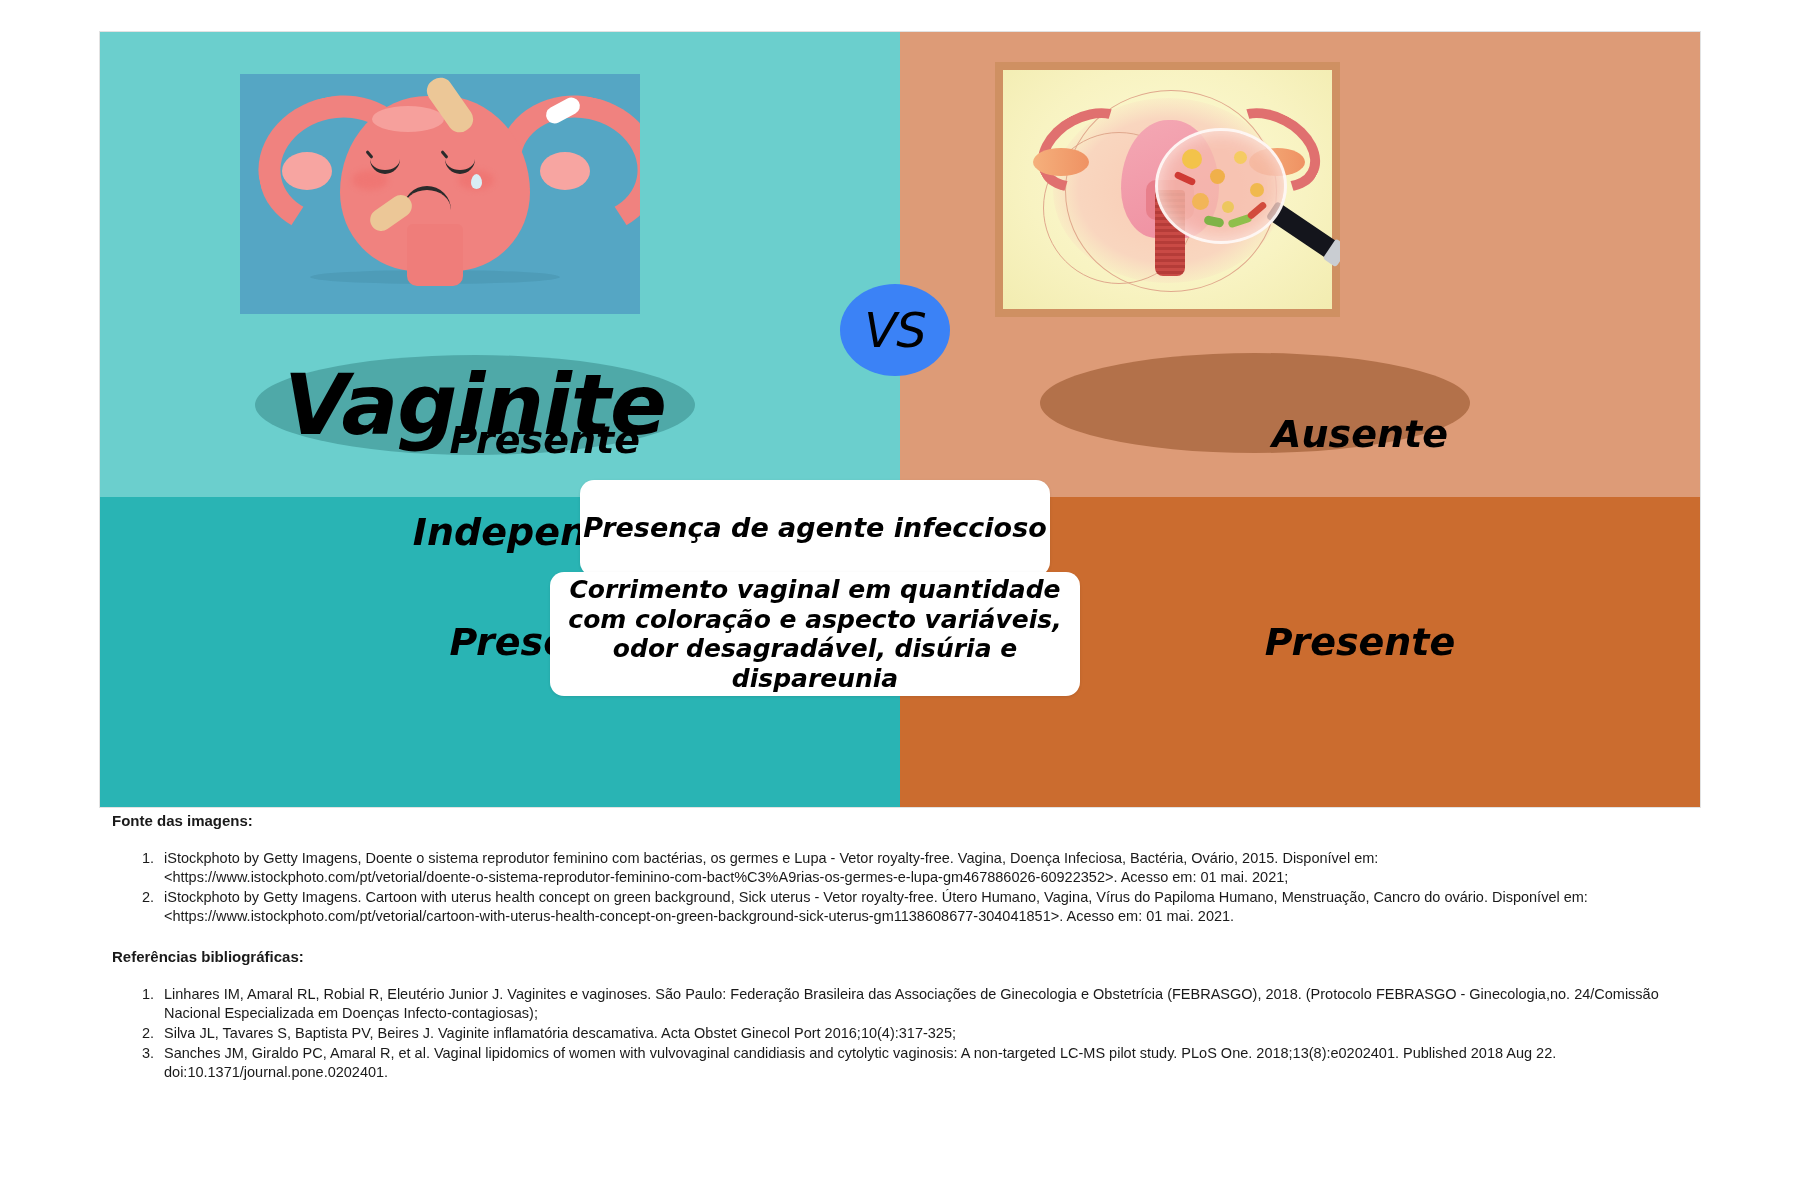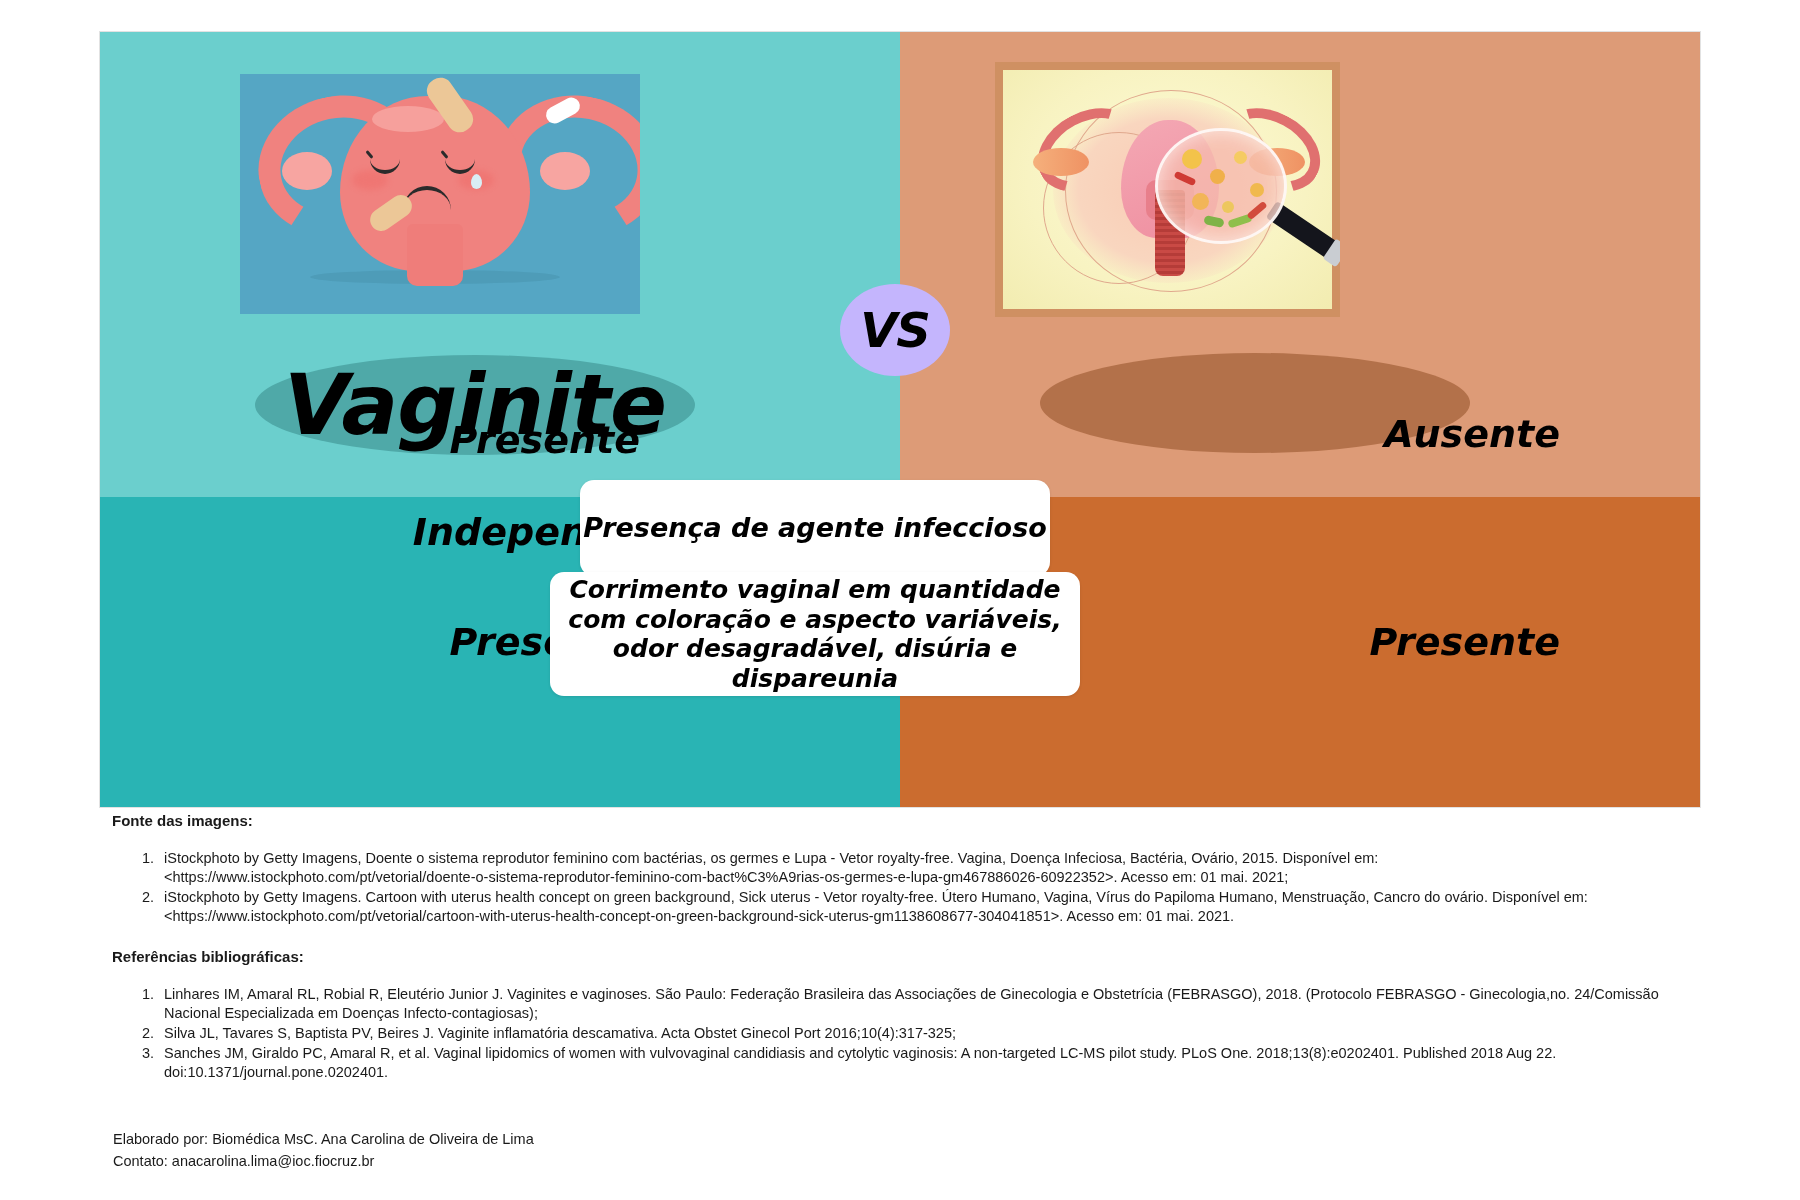--- a/index.html
+++ b/index.html
@@ -43,34 +43,34 @@
   .t-left{left:150px;top:290px;width:450px;height:110px;}
   .t-left .title-ellipse{width:440px;height:100px;background:#4fa9a8;}
   .t-left .title-text{font-size:84px;}
   .t-right{left:930px;top:288px;width:450px;height:110px;}
   .t-right .title-ellipse{width:430px;height:100px;background:#b3714a;}
   .t-right .title-text{font-size:84px;}
 
   
   .vs-badge{
     position:absolute;left:740px;top:252px;width:110px;height:92px;
-    background:#c4b5fd;border-radius:50%;
+    background:#3b82f6;border-radius:50%;
     display:flex;align-items:center;justify-content:center;
-    font-family:"DejaVu Sans",sans-serif;font-weight:bold;font-style:italic;
+    font-family:"DejaVu Sans",sans-serif;font-weight:normal;font-style:italic;
     font-size:48px;color:#000;letter-spacing:-1px;
   }
 
   
   .side-label{
     position:absolute;
     font-family:"DejaVu Sans",sans-serif;font-weight:bold;font-style:italic;
     font-size:38px;color:#000;white-space:nowrap;
   }
   .side-left{text-align:right;}
-  .side-right{text-align:right;}
+  .side-right{text-align:center;}
   .sl-0{left:120px;top:386px;width:420px;}
   .sr-0{left:1060px;top:380px;width:400px;}
   .sl-1{left:120px;top:478px;width:420px;}
   .sr-1{left:1060px;top:478px;width:400px;}
   .sl-2{left:120px;top:588px;width:420px;}
   .sr-2{left:1060px;top:588px;width:400px;}
 
   
   .card{
     position:absolute;background:#ffffff;border-radius:14px;
@@ -262,18 +262,14 @@
     <div class="gap"></div>
 
     <div class="refs-head">Referências bibliográficas:</div>
     <ol class="reflist">
       <li>Linhares IM, Amaral RL, Robial R, Eleutério Junior J. Vaginites e vaginoses. São Paulo: Federação Brasileira das Associações de Ginecologia e Obstetrícia (FEBRASGO), 2018. (Protocolo FEBRASGO - Ginecologia,no. 24/Comissão Nacional Especializada em Doenças Infecto-contagiosas);</li>
       <li>Silva JL, Tavares S, Baptista PV, Beires J. Vaginite inflamatória descamativa. Acta Obstet Ginecol Port 2016;10(4):317-325;</li>
       <li>Sanches JM, Giraldo PC, Amaral R, et al. Vaginal lipidomics of women with vulvovaginal candidiasis and cytolytic vaginosis: A non-targeted LC-MS pilot study. PLoS One. 2018;13(8):e0202401. Published 2018 Aug 22. doi:10.1371/journal.pone.0202401.</li>
     </ol>
   </div>
 
-  <div class="footer">
-    <div>Elaborado por: Biomédica MsC. Ana Carolina de Oliveira de Lima</div>
-    <div>Contato: anacarolina.lima@ioc.fiocruz.br</div>
-  </div>
 
 </div>
 
 </body></html>

